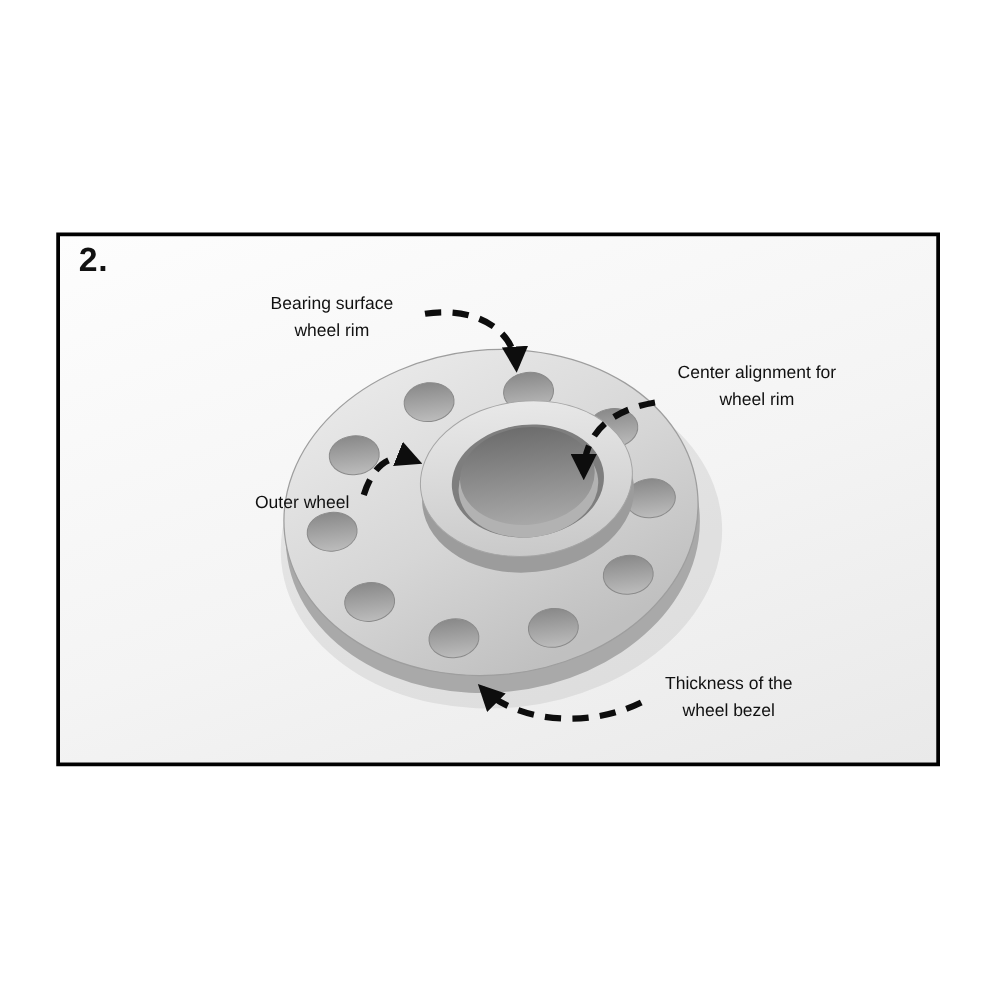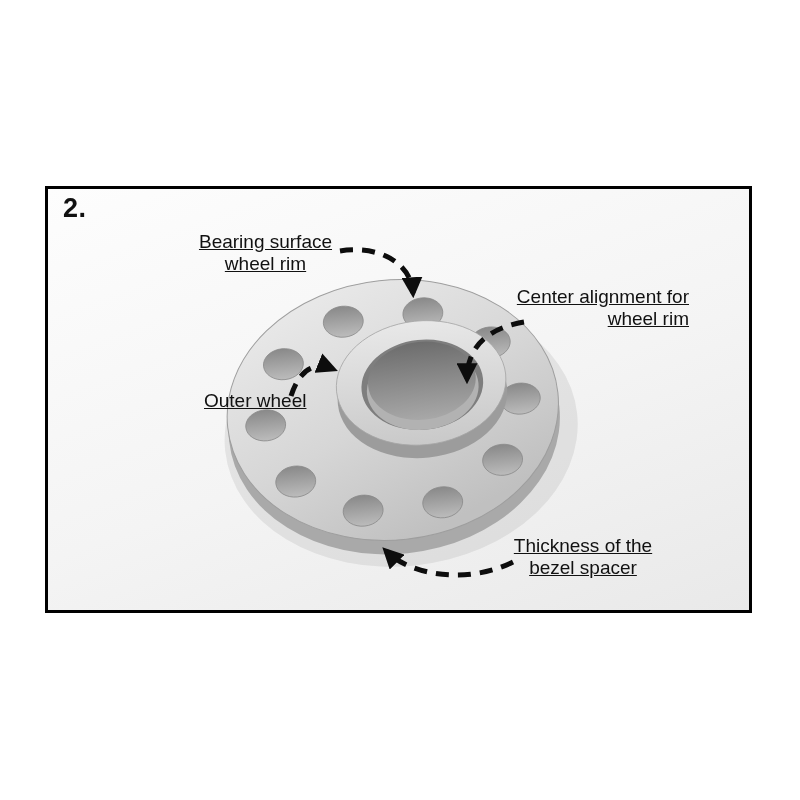--- a/index.html
+++ b/index.html
@@ -25,27 +25,26 @@
   }
   .step-number {
     position: absolute;
     left: 63px; top: 193px;
     font-size: 27px;
     font-weight: bold;
     letter-spacing: 0.5px;
   }
   .label {
     position: absolute;
-    font-size: 19px;
+    font-size: 14px;
     line-height: 22px;
     white-space: pre-line;
-    text-decoration: underline;
   }
   .label-bearing   { left: 168px; top: 231px; width: 195px; text-align: center; }
-  .label-center    { left: 474px; top: 286px; width: 215px; text-align: right; }
+  .label-center    { left: 498px; top: 286px; width: 215px; text-align: center; }
   .label-bezel     { left: 204px; top: 390px; width: 120px; text-align: left; }
   .label-thickness { left: 488px; top: 535px; width: 190px; text-align: center; }
 </style>
 </head>
 <body>
 
 <div class="frame"></div>
 
 <svg class="scene" viewBox="0 0 800 800" aria-hidden="true">
   <defs>
@@ -107,13 +106,13 @@
 </svg>
 
 <div class="step-number">2.</div>
 
 <div class="label label-bearing">Bearing surface
 wheel rim</div>
 <div class="label label-center">Center alignment for
 wheel rim</div>
 <div class="label label-bezel">Outer wheel</div>
 <div class="label label-thickness">Thickness of the
-bezel spacer</div>
+wheel bezel</div>
 
 </body></html>

